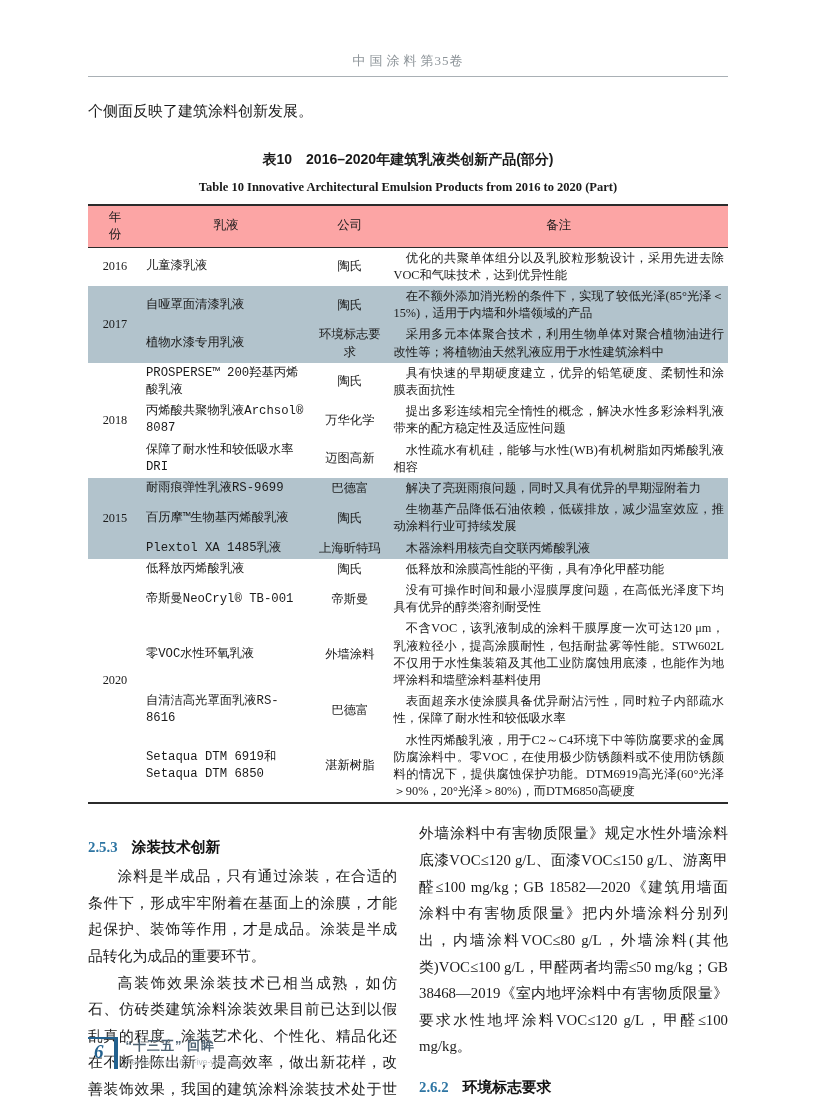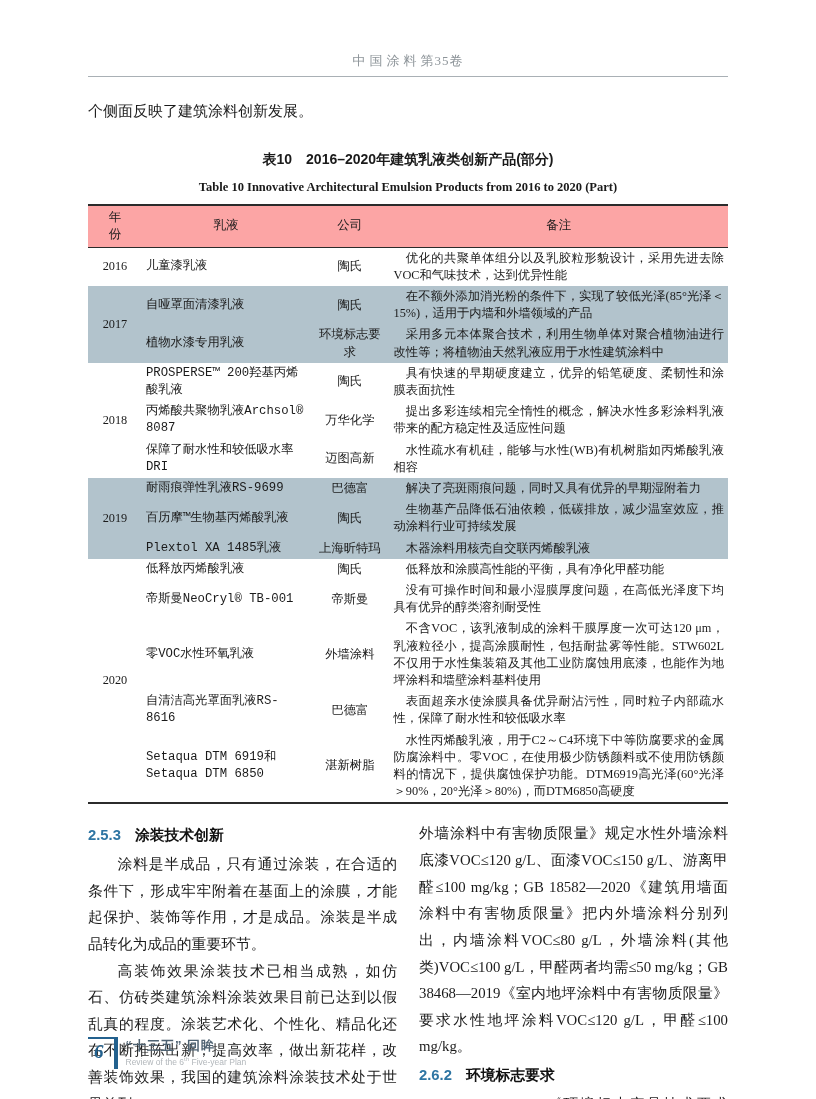--- a/index.html
+++ b/index.html
@@ -29,22 +29,22 @@
   table.products tr.shaded td{background:#b2c3cc;}
   td.year{width:46px;text-align:center;}
   td.name{width:162px;padding-left:10px;font-family:Liberation Mono, monospace;}
   td.company{width:72px;text-align:center;}
   td.remark{width:336px;text-align:justify;text-indent:1em;}
 
   .columns{display:flex;gap:22px;margin-top:16px;}
   .col{width:309px;font-size:14.8px;line-height:1.80;text-align:justify;}
   .col p{margin:0;text-indent:2em;}
   .col p.noindent{text-indent:0;}
-  .col h3{margin:2px 0 2px 0;font-size:14.8px;font-weight:bold;
-          font-family:Liberation Sans, sans-serif;}
+  .col h3{margin:14px 0 2px 0;font-size:14.8px;font-weight:bold;
+          font-family:Liberation Serif, serif;}
   .sec-num{color:#2e75a3;margin-right:14px;font-weight:bold;}
   .sec-title{color:#111;}
 
   
   .pagefoot{position:absolute;left:88px;bottom:30px;display:flex;align-items:flex-start;}
   .foot-num-box{border-top:2px solid #23618e;padding:2px 10px 2px 6px;}
   .foot-num{font-style:italic;font-weight:bold;font-size:19px;color:#23618e;}
   .foot-bar{width:4px;height:32px;background:#23618e;margin-right:8px;}
   .foot-text{display:flex;flex-direction:column;justify-content:flex-start;}
   .foot-zh{font-size:13px;font-weight:bold;color:#4e6272;letter-spacing:1px;
@@ -106,21 +106,21 @@
             <td class="name">丙烯酸共聚物乳液Archsol® 8087</td>
             <td class="company">万华化学</td>
             <td class="remark">提出多彩连续相完全惰性的概念，解决水性多彩涂料乳液带来的配方稳定性及适应性问题</td>
           </tr>
           <tr>
             <td class="name">保障了耐水性和较低吸水率 DRI</td>
             <td class="company">迈图高新</td>
             <td class="remark">水性疏水有机硅，能够与水性(WB)有机树脂如丙烯酸乳液相容</td>
           </tr>
           <tr class="shaded">
-            <td class="year" rowspan="3">2019</td>
+            <td class="year" rowspan="3">2015</td>
             <td class="name">耐雨痕弹性乳液RS-9699</td>
             <td class="company">巴德富</td>
             <td class="remark">解决了亮斑雨痕问题，同时又具有优异的早期湿附着力</td>
           </tr>
           <tr class="shaded">
             <td class="name">百历摩™生物基丙烯酸乳液</td>
             <td class="company">陶氏</td>
             <td class="remark">生物基产品降低石油依赖，低碳排放，减少温室效应，推动涂料行业可持续发展</td>
           </tr>
           <tr class="shaded">

